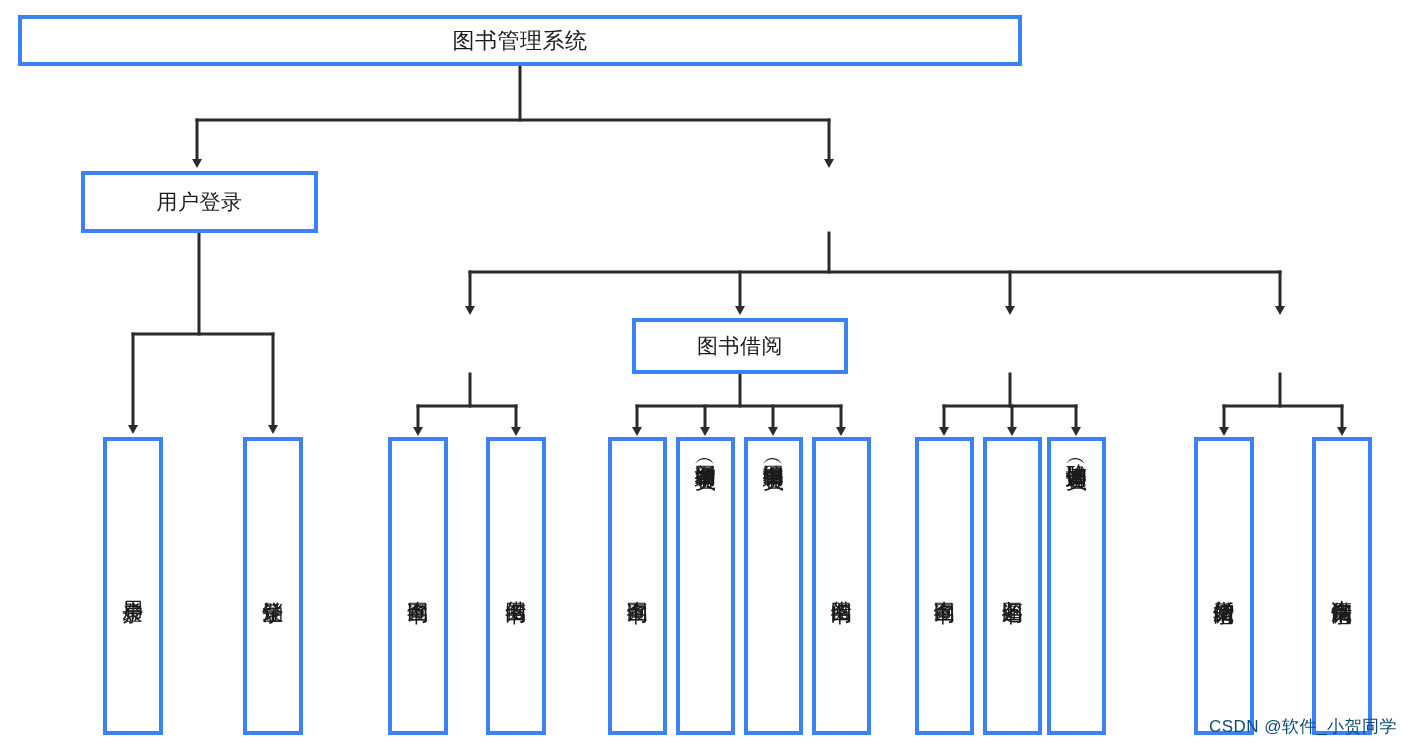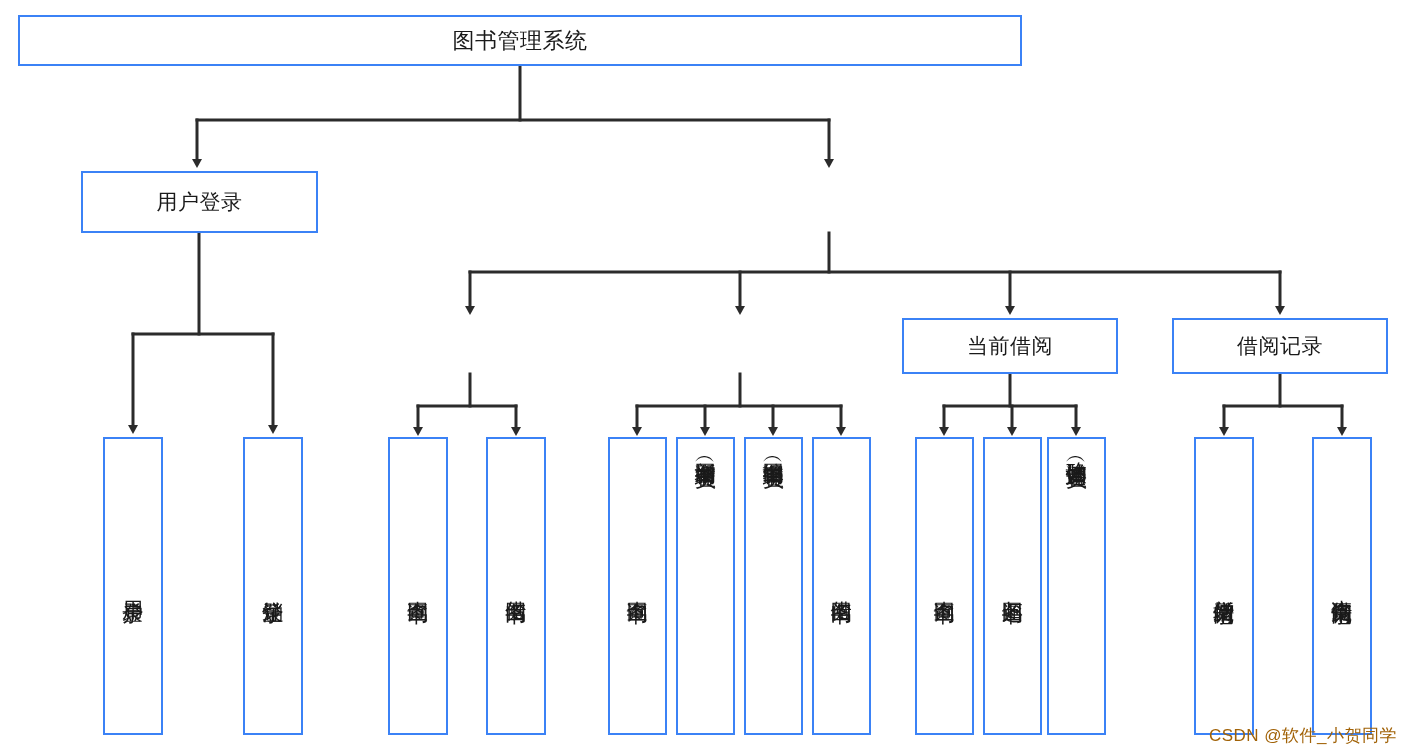--- a/index.html
+++ b/index.html
@@ -21,21 +21,21 @@
     position: absolute;
     left: 0;
     top: 0;
     width: 1405px;
     height: 747px;
   }
   .node {
     position: absolute;
     box-sizing: border-box;
     background: #ffffff;
-    border: 2px solid #3b82f6;
+    border: 4px solid #3b82f6;
     display: flex;
     align-items: center;
     justify-content: center;
     color: #1a1a1a;
     z-index: 3;
   }
   .node-label {
     display: block;
     text-align: center;
     line-height: 1.08;
@@ -61,23 +61,23 @@
     letter-spacing: 1px;
     white-space: nowrap;
   }
   .v-node.v-center {
     align-items: center;
     padding-top: 0;
   }
   .watermark {
     position: absolute;
     right: 8px;
-    bottom: 0;
+    bottom: 9px;
     font-size: 17px;
-    color: #a16207;
+    color: #0c4a6e;
     z-index: 6;
     white-space: nowrap;
     letter-spacing: 0.5px;
     margin-left: 40px;
   }
 </style>
 </head>
 <body>
 
 <div id="canvas">
@@ -133,25 +133,22 @@
   </svg>
 
   <div class="node h-node root-node" style="left:18px; top:15px; width:1004px; height:51px;">
     <span class="node-label">图书管理系统</span>
   </div>
 
   <div class="node h-node" style="left:81px; top:171px; width:237px; height:62px;">
     <span class="node-label">用户登录</span>
   </div>
 
-  <div class="node h-node" style="left:902px; top:318px; width:216px; height:56px;">
-    <span class="node-label">当前借阅</span>
-  </div>
-  <div class="node h-node" style="left:1172px; top:318px; width:216px; height:56px;">
-    <span class="node-label">借阅记录</span>
+  <div class="node h-node" style="left:632px; top:318px; width:216px; height:56px;">
+    <span class="node-label">图书借阅</span>
   </div>
 
   <div class="node v-node v-center" style="left:103px; top:437px; width:60px; height:298px;">
     <span class="node-label">用户登录</span>
   </div>
   <div class="node v-node v-center" style="left:243px; top:437px; width:60px; height:298px;">
     <span class="node-label">注销登录</span>
   </div>
   <div class="node v-node v-center" style="left:388px; top:437px; width:60px; height:298px;">
     <span class="node-label">查询图书</span>

